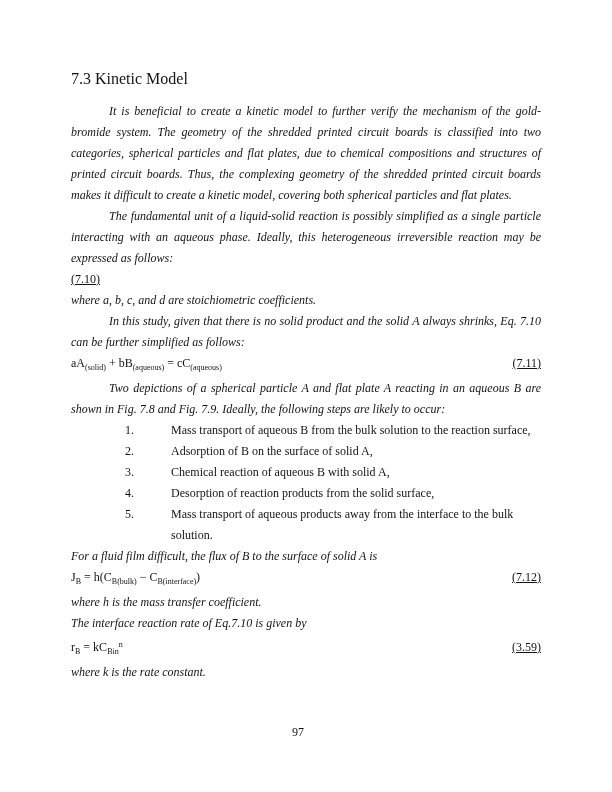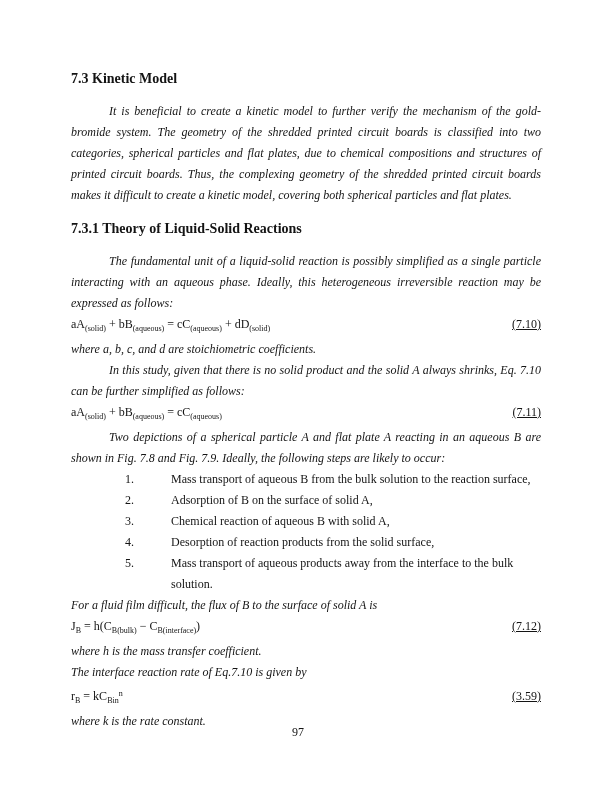--- a/index.html
+++ b/index.html
@@ -11,22 +11,22 @@
     background: #ffffff;
     color: #141414;
     font-family: "Liberation Serif", "DejaVu Serif", serif;
     font-size: 12px;
     line-height: 21px;
     box-sizing: border-box;
     padding: 68px 71px 0 71px;
     overflow: hidden;
   }
   h1, h2 {
-    font-size: 14px;
-    font-weight: bold;
+    font-size: 16px;
+    font-weight: normal;
     margin: 0 0 12px 0;
     line-height: 21px;
   }
   h2 { margin-top: 12px; }
   p { margin: 0; text-align: justify; font-style: italic; }
   p.indent { text-indent: 38px; }
   p.plain { text-align: left; }
   .eqrow {
     display: flex;
     justify-content: space-between;
@@ -49,26 +49,24 @@
 </style>
 </head>
 <body>
 
 <div class="page">
 
   <h1>7.3 Kinetic Model</h1>
 
   <p class="indent">It is beneficial to create a kinetic model to further verify the mechanism of the gold-bromide system. The geometry of the shredded printed circuit boards is classified into two categories, spherical particles and flat plates, due to chemical compositions and structures of printed circuit boards. Thus, the complexing geometry of the shredded printed circuit boards makes it difficult to create a kinetic model, covering both spherical particles and flat plates.</p>
 
-  <h2>7.3.1 Theory of Liquid-Solid Reactions</h2>
 
   <p class="indent">The fundamental unit of a liquid-solid reaction is possibly simplified as a single particle interacting with an aqueous phase. Ideally, this heterogeneous irreversible reaction may be expressed as follows:</p>
 
   <div class="eqrow">
-    <span class="eq"><span>aA</span><span class="sub">(solid)</span><span> + bB</span><span class="sub">(aqueous)</span><span> = cC</span><span class="sub">(aqueous)</span><span> + dD</span><span class="sub">(solid)</span></span>
     <span class="eqnum">(7.10)</span>
   </div>
 
   <p class="plain">where a, b, c, and d are stoichiometric coefficients.</p>
 
   <p class="indent">In this study, given that there is no solid product and the solid A always shrinks, Eq. 7.10 can be further simplified as follows:</p>
 
   <div class="eqrow">
     <span class="eq"><span>aA</span><span class="sub">(solid)</span><span> + bB</span><span class="sub">(aqueous)</span><span> = cC</span><span class="sub">(aqueous)</span></span>
     <span class="eqnum">(7.11)</span>

